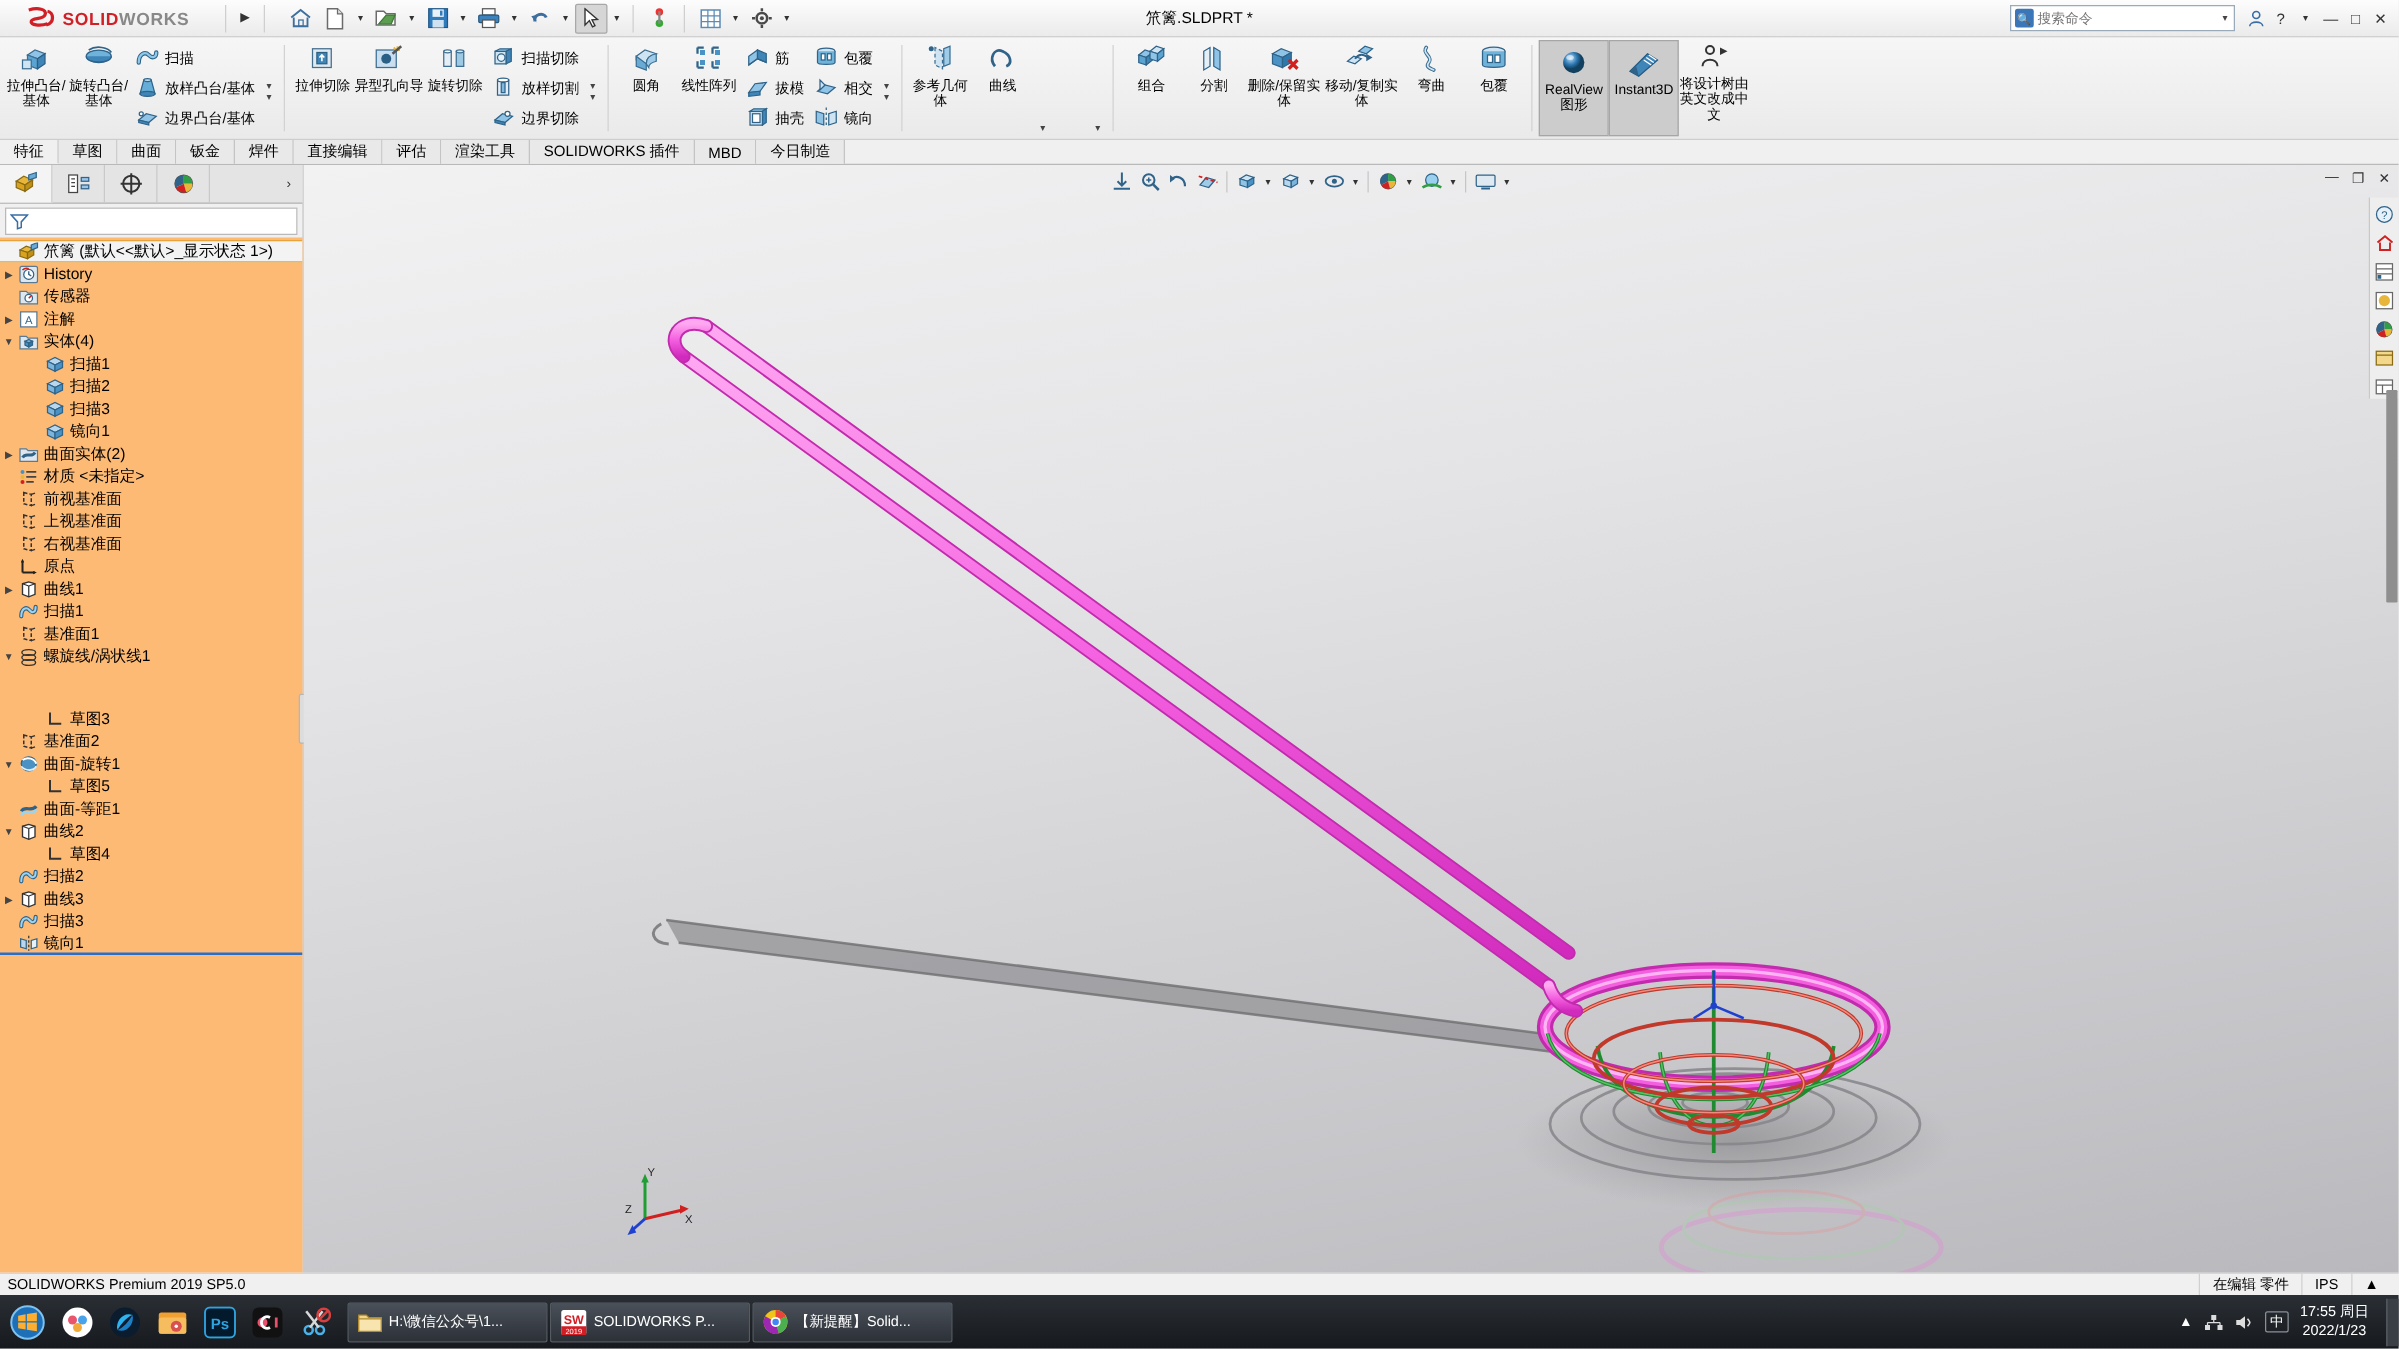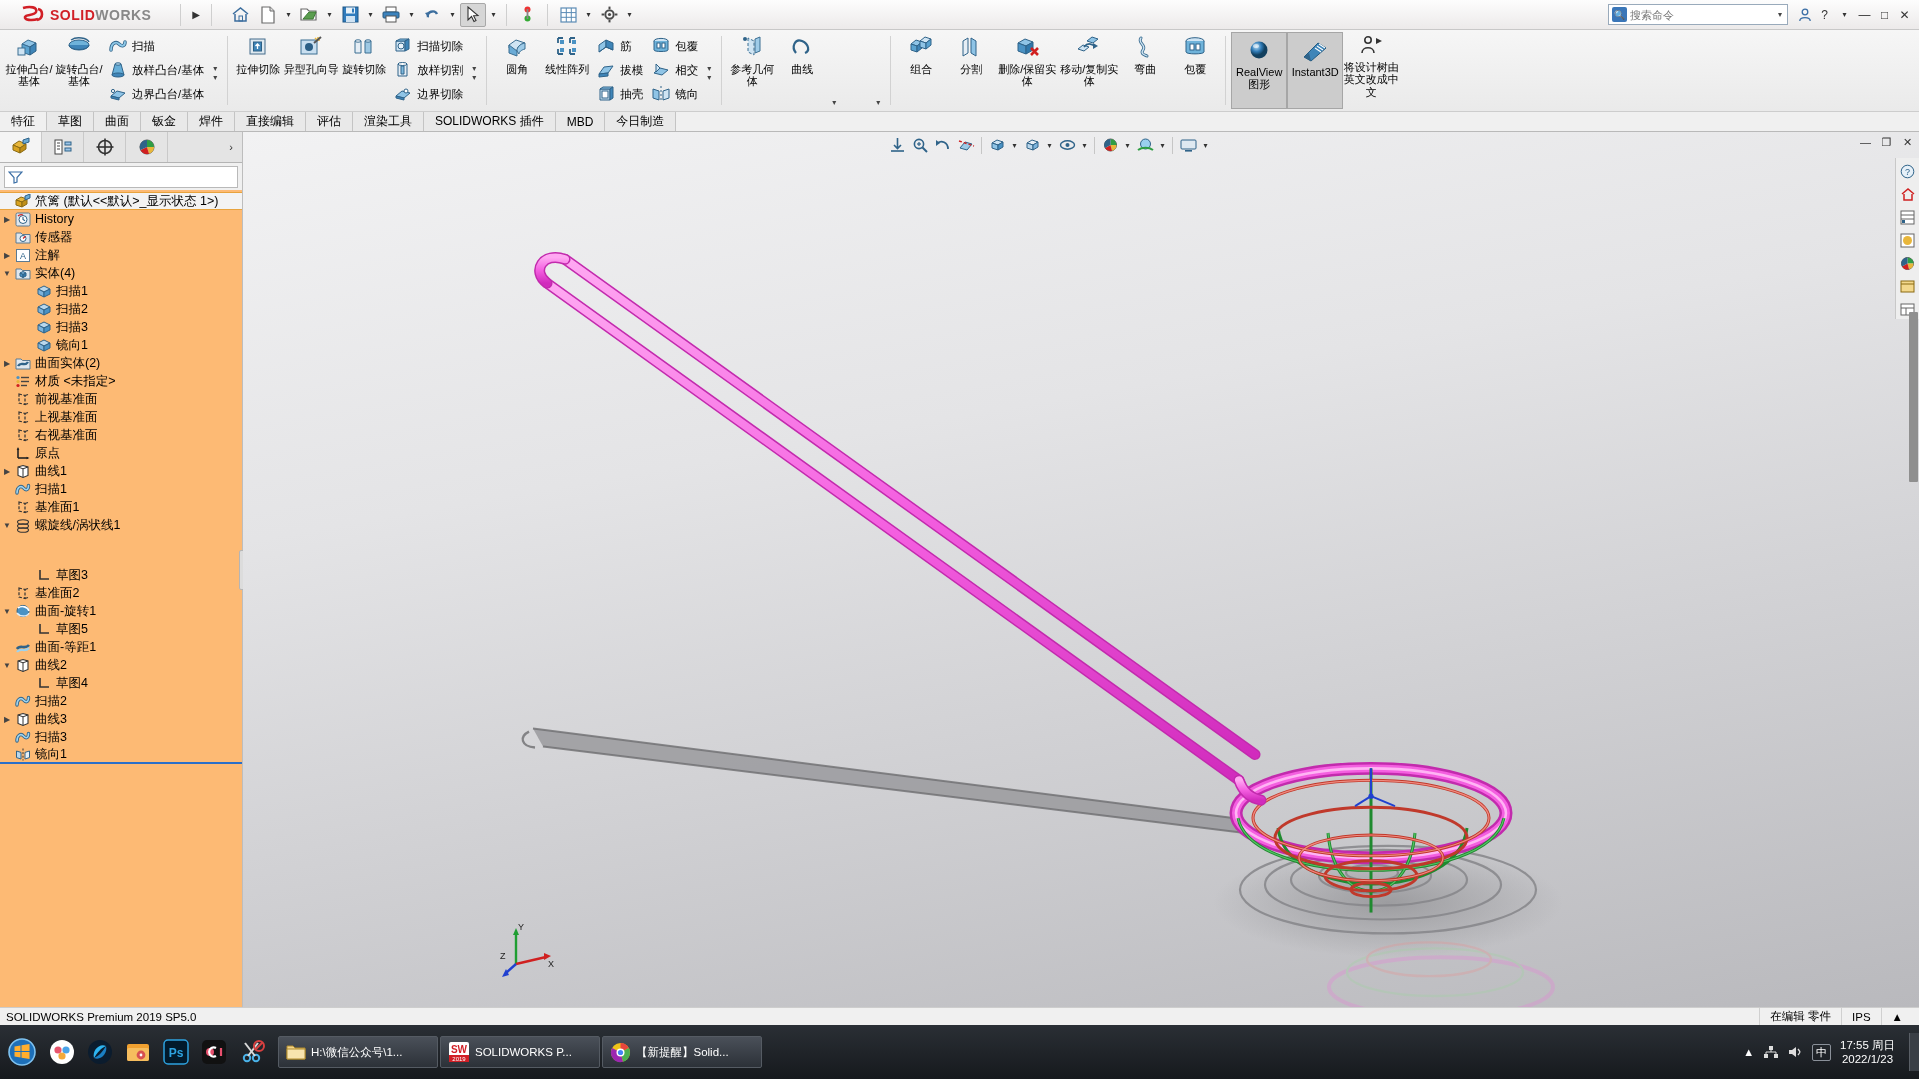--- a/index.html
+++ b/index.html
@@ -132,21 +132,21 @@
   .dtab { padding:0 7px; display:flex;align-items:center;cursor:pointer;border-right:1px solid #c4c4c4;background:#e9e9e9;}
   .dtab.active { background:#f6f6f6;}
 
   
   .status { height:18px; background:#f0f0f0; border-top:1px solid #cdcdcd; display:flex; align-items:center; font-size:11.5px; padding:0 6px;}
   .status .right { margin-left:auto; display:flex; align-items:center; gap:0;}
   .status .cell { padding:0 10px; border-left:1px solid #d0d0d0; height:18px; display:flex; align-items:center;}
 
   
   .taskbar {
-    height:54px; background:linear-gradient(#2a2f35,#16191d); display:flex; align-items:center;
+    height:43px; background:linear-gradient(#2a2f35,#16191d); display:flex; align-items:center;
     padding-left:2px; gap:2px; color:#fff; position:relative;
   }
   .tstart { width:40px;height:36px;display:flex;align-items:center;justify-content:center;cursor:pointer;}
   .tqi { width:36px;height:36px;display:flex;align-items:center;justify-content:center;cursor:pointer;}
   .tbtn {
     height:32px; min-width:160px; background:linear-gradient(#4a5059,#2c3138);
     border:1px solid #555b63; border-radius:2px; display:flex; align-items:center; gap:5px;
     padding:0 7px; font-size:11.5px; color:#fff; cursor:pointer; overflow:hidden; white-space:nowrap;
   }
   .tray { margin-left:auto; display:flex; align-items:center; gap:9px; padding-right:6px; font-size:11px;}
@@ -250,20 +250,21 @@
               <line x1="8.5" y1="0.6" x2="8.5" y2="3"></line>
               <line x1="8.5" y1="14" x2="8.5" y2="16.4"></line>
               <line x1="0.6" y1="8.5" x2="3" y2="8.5"></line>
               <line x1="14" y1="8.5" x2="16.4" y2="8.5"></line>
             </g>
           </svg>
       </div>
       <div class="tb-caret">▾</div>
     </div>
 
+    <div class="doc-title">笊篱.SLDPRT *</div>
 
     <div class="title-right">
       <div class="searchbox">
         <div class="sicon">🔍</div>
         <input style="border: 0px; outline: 0px; width: 145px; font-size: 11px; color: rgb(136, 136, 136); font-family: &quot;Liberation Sans&quot;, sans-serif;" placeholder="搜索命令">
         <span style="font-size:8px;color:#444;">▾</span>
       </div>
       <div class="win-btns">
         <div class="win-btn">
           <svg width="14" height="14" viewBox="0 0 14 14">

